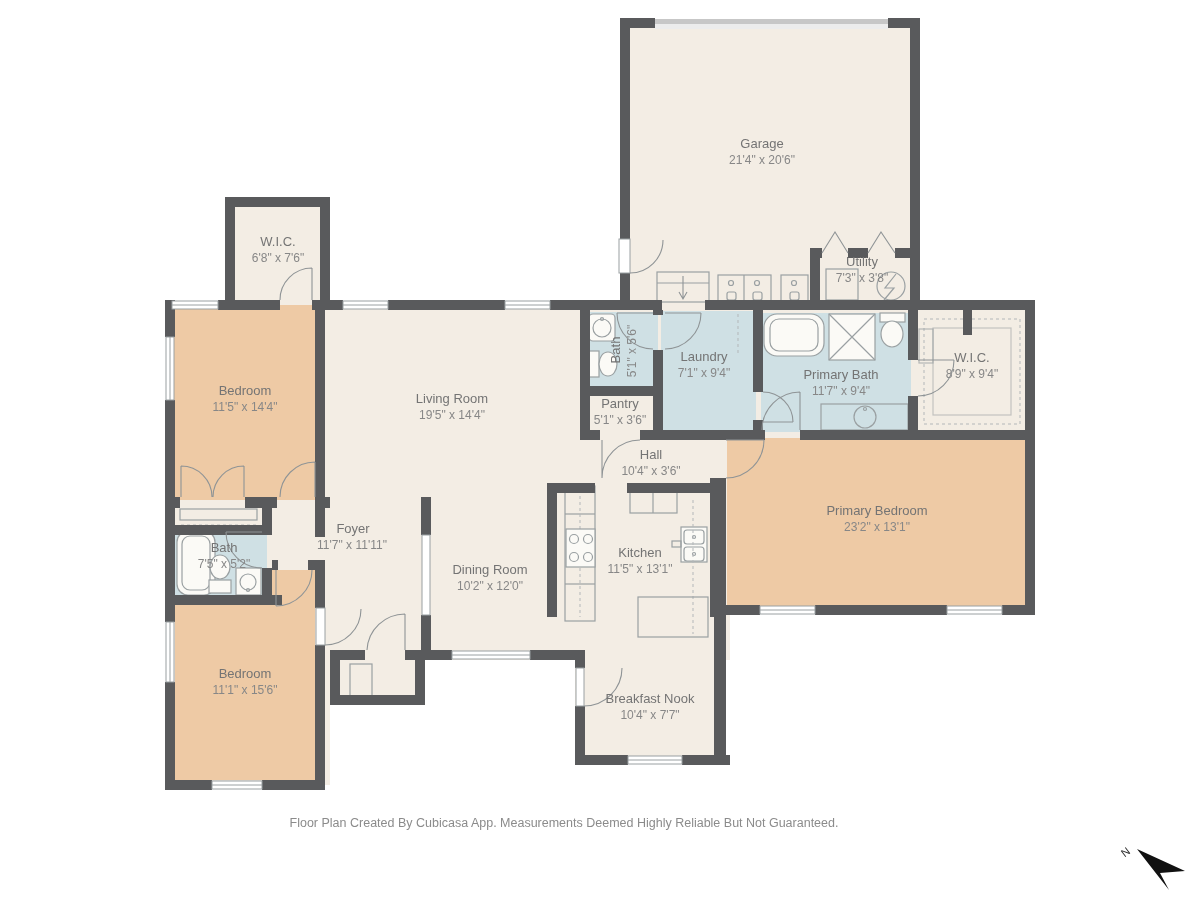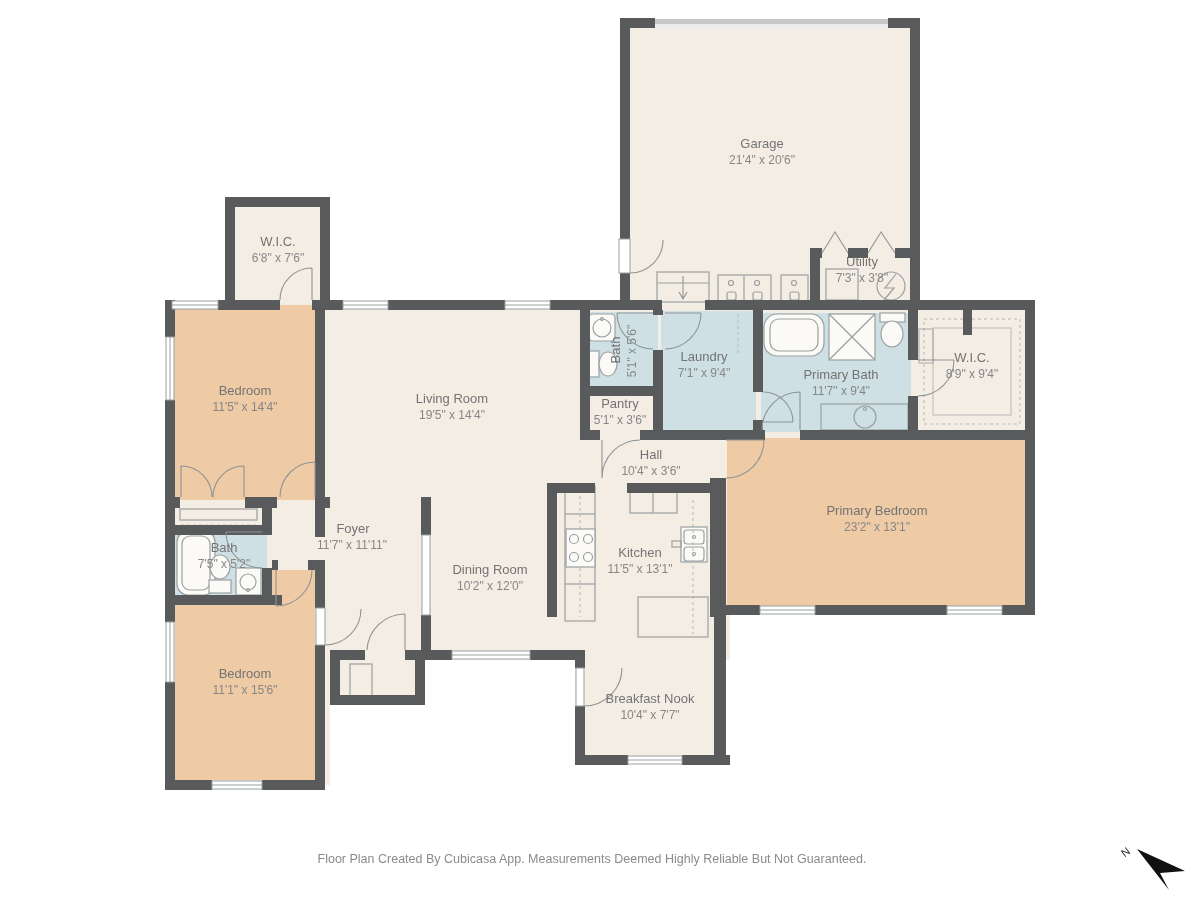--- a/index.html
+++ b/index.html
@@ -8,22 +8,22 @@
   svg{position:absolute;top:0;left:0;}
   .w{fill:#595a5c;}
   .fx{fill:none;stroke:#9aa0a2;stroke-width:1.2;}
   .fxw{fill:#fbfaf6;stroke:#9aa0a2;stroke-width:1.2;}
   .door{fill:none;stroke:#8f9496;stroke-width:1.1;}
   .dash{fill:none;stroke:#b3b7b9;stroke-width:1;stroke-dasharray:3,3;}
   .winr{fill:#ffffff;stroke:#9aa0a2;stroke-width:1;}
   .winl{stroke:#9aa0a2;stroke-width:1;}
   .rn{font-size:13px;fill:#747474;text-anchor:middle;}
   .rd{font-size:12px;fill:#878787;text-anchor:middle;}
-  .footer{position:absolute;left:0;top:852px;width:1128px;text-align:center;
-    font-size:12.5px;color:#8b8b8b;margin-left:28px;}
+  .footer{position:absolute;left:0;top:816px;width:1128px;text-align:center;
+    font-size:12.5px;color:#8b8b8b;}
   .compassN{font-size:11px;fill:#2a2a2a;text-anchor:middle;}
 </style>
 </head>
 <body>
 
 <div class="stage">
 <svg width="1200" height="900" viewBox="0 0 1200 900">
 
   <g>
     <rect x="625" y="22" width="290" height="283" fill="#f3ede4"></rect>

